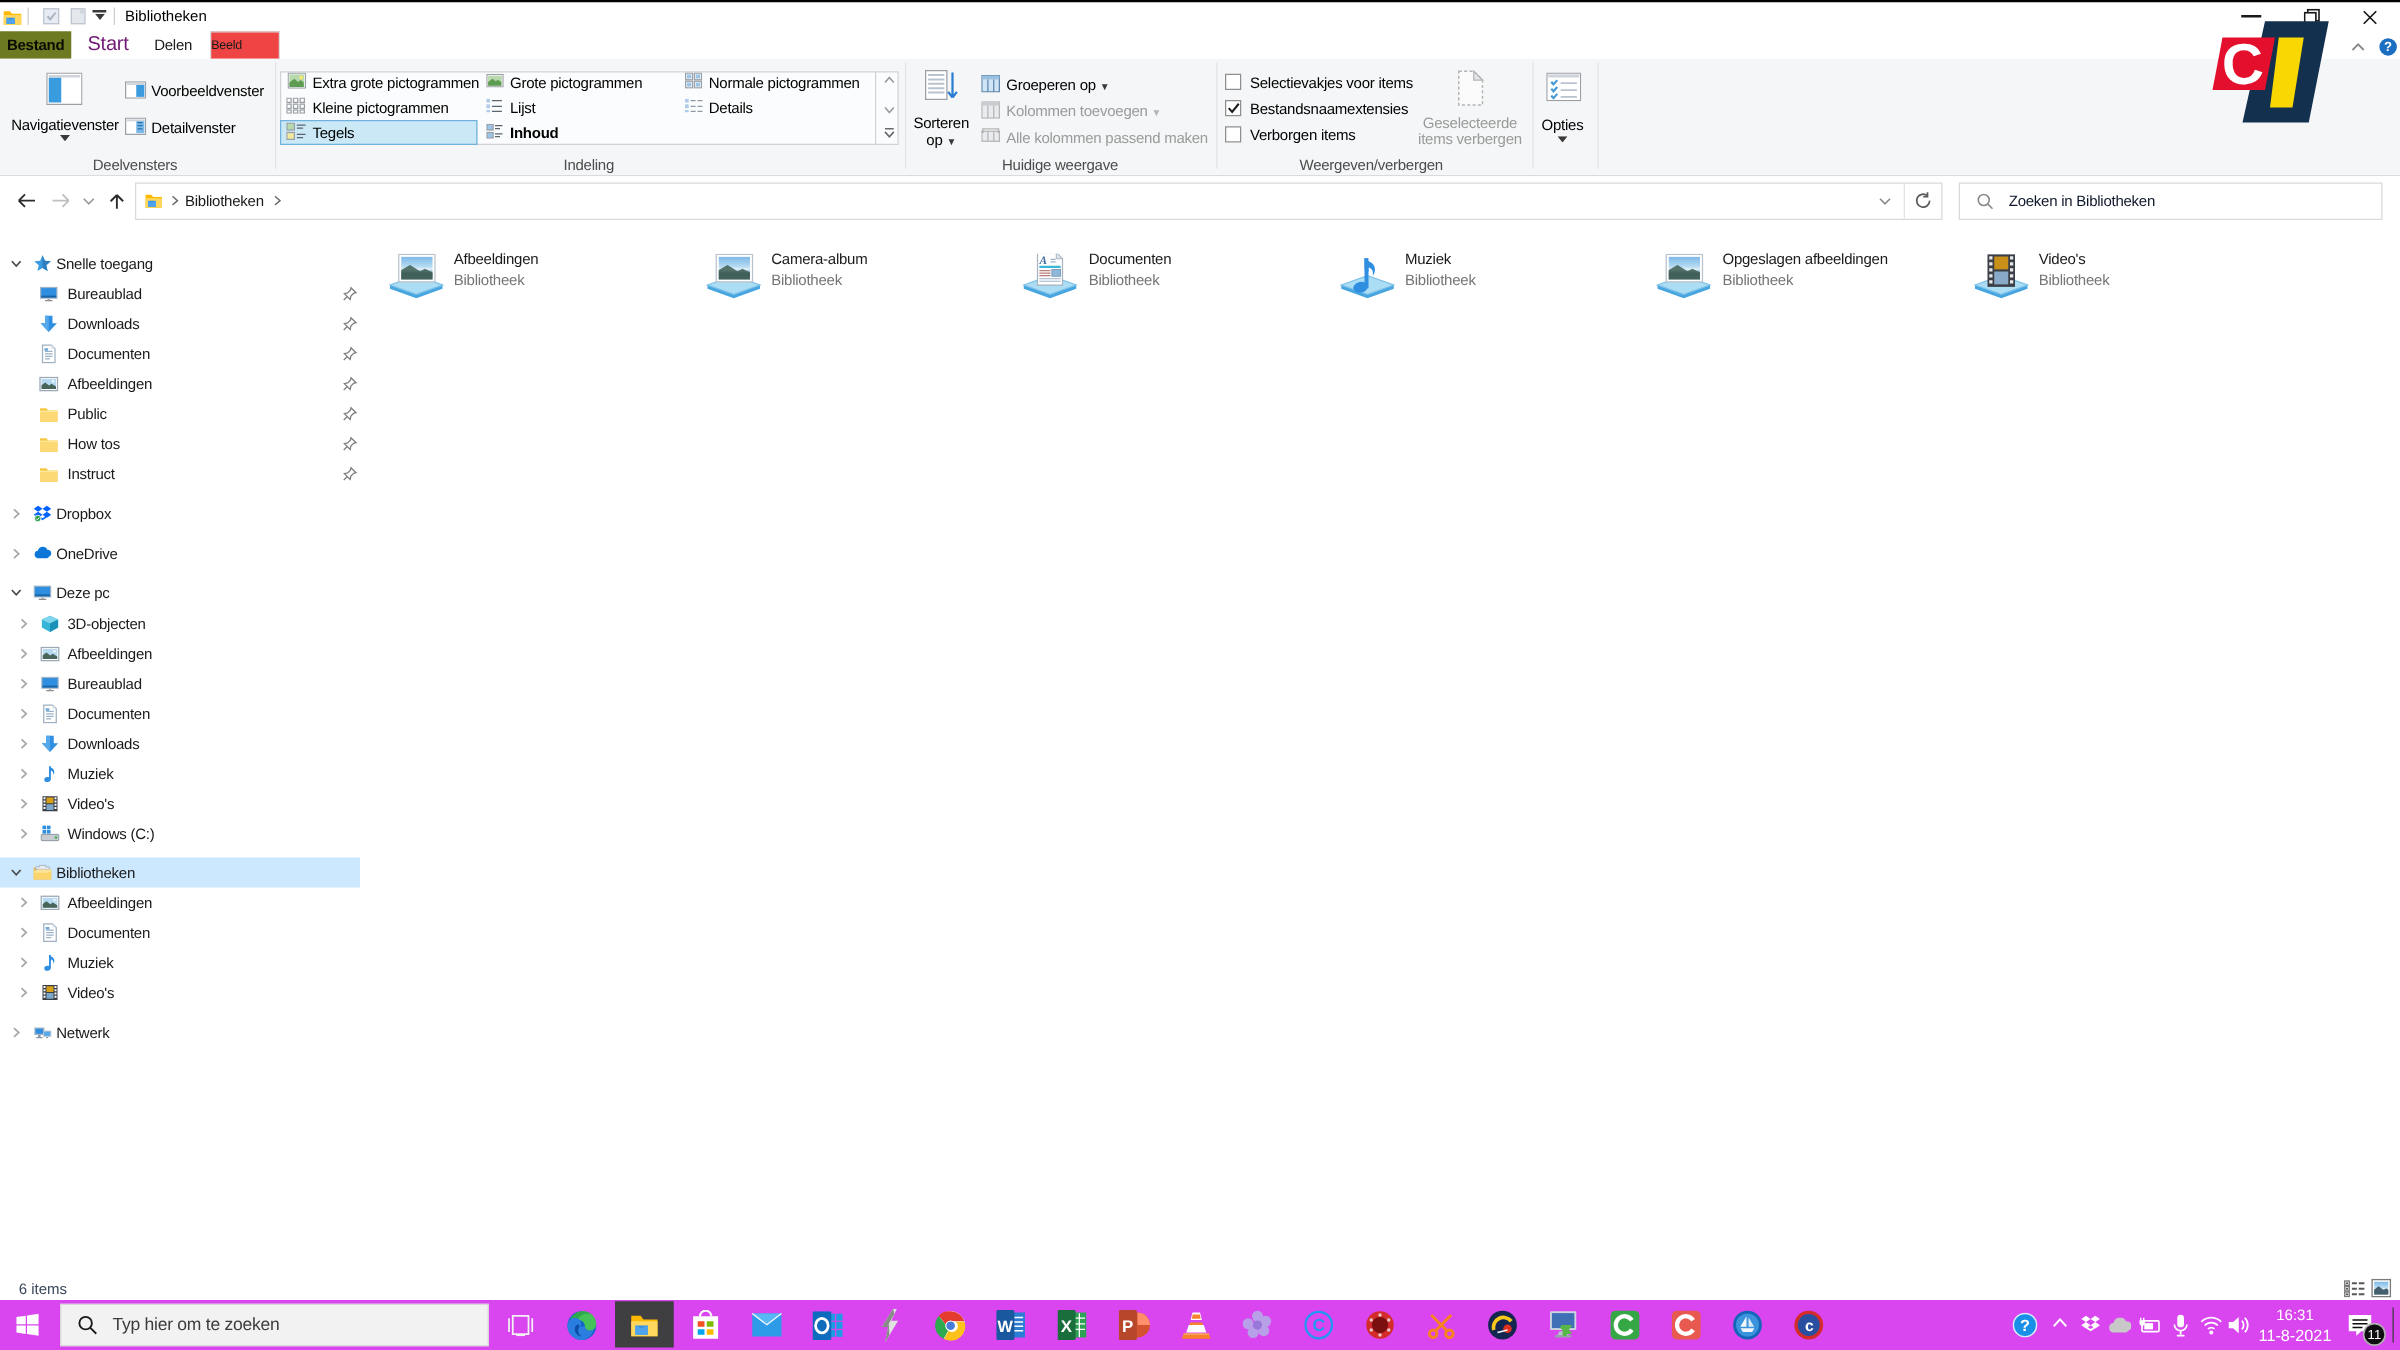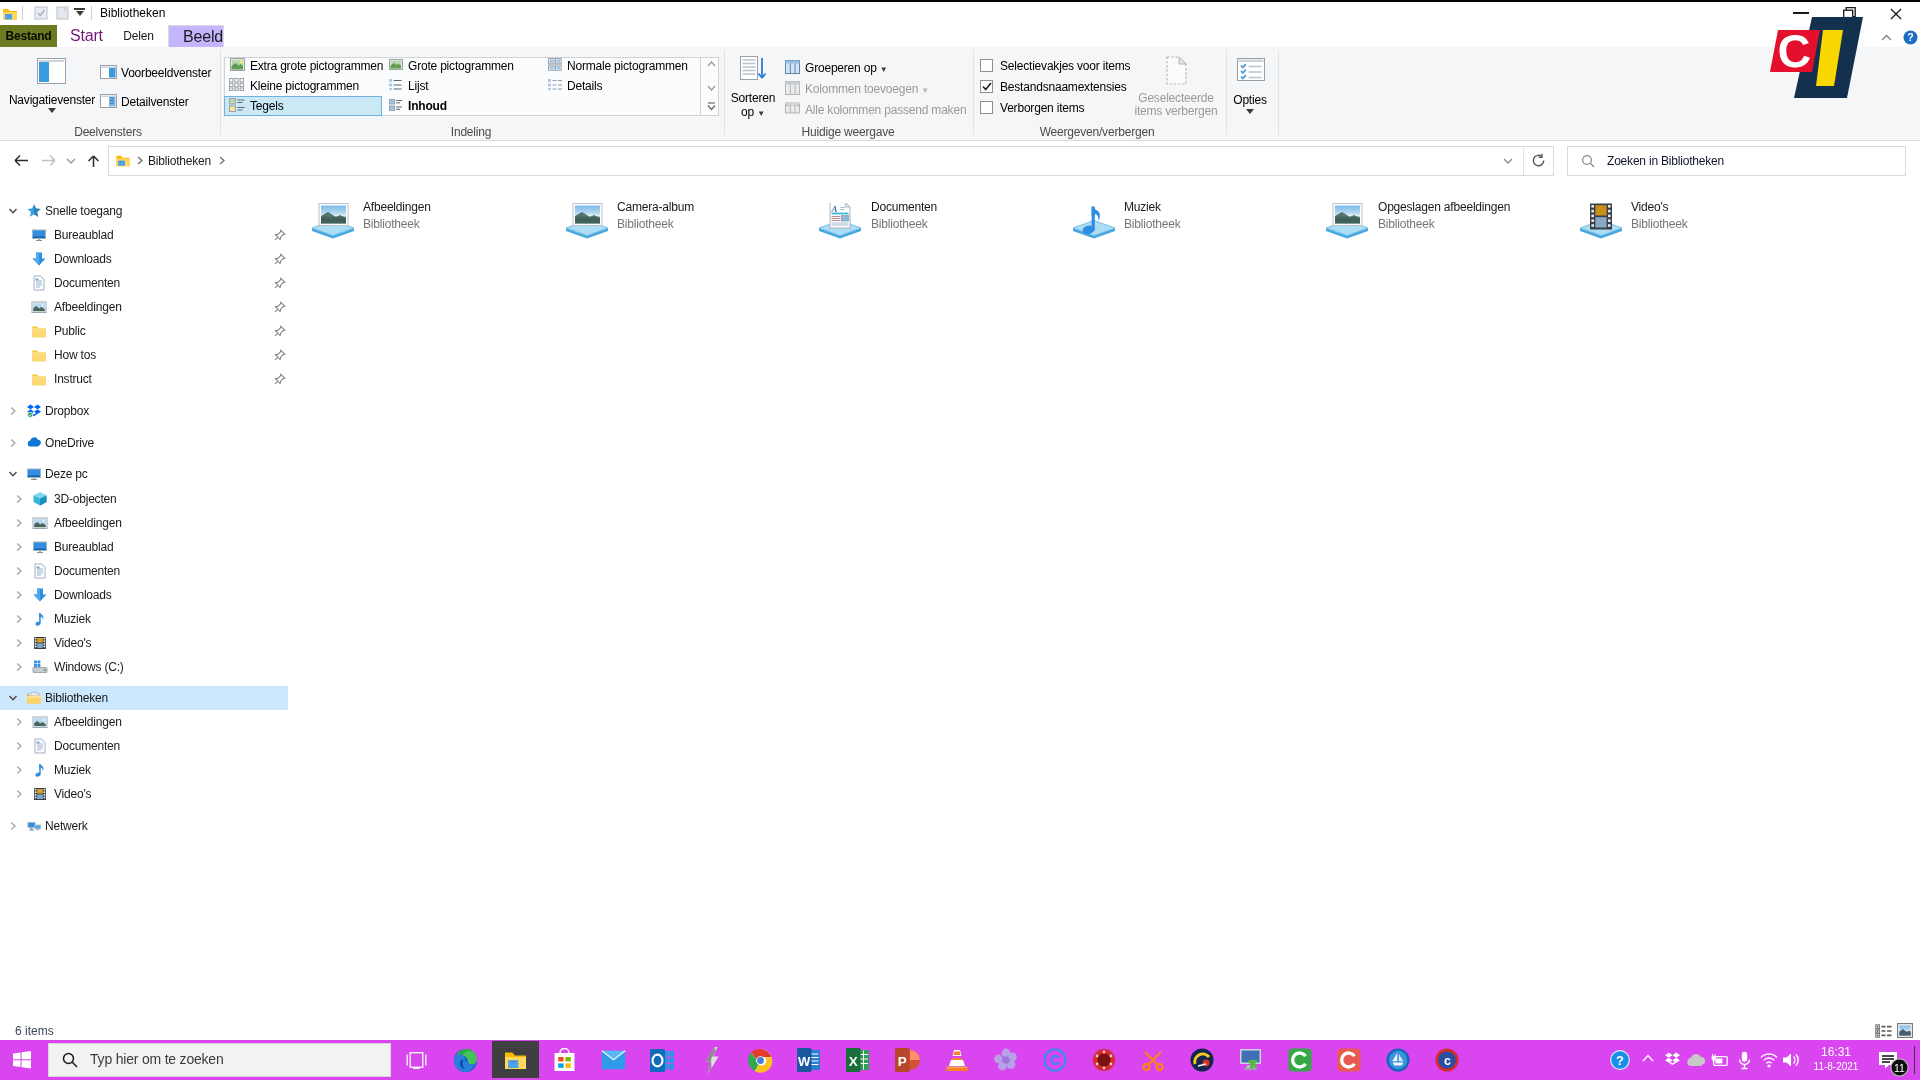--- a/index.html
+++ b/index.html
@@ -48,21 +48,21 @@
     </svg>
     <svg class="ab" style="left:1890px;top:6px" width="12" height="12" viewBox="0 0 12 12">
       <path d="M1 1 L11 11 M11 1 L1 11" stroke="#1a1a1a" stroke-width="1.4"></path>
     </svg>
   </div>
 
   <div class="ab" id="tabrow" style="left:0;top:25px;width:1920px;height:22px;background:#fff;">
     <div class="ab" style="left:0;top:0;width:57px;height:22px;background:#6d7a22;color:#0a0a00;font-size:12px;letter-spacing:-0.2px;text-align:center;line-height:22px;font-weight:bold;">Bestand</div>
     <div class="ab" style="left:70px;top:0;width:25px;height:22px;font-size:16px;letter-spacing:-0.2px;text-align:left;line-height:22px;color:#701a75;">Start</div>
     <div class="ab" style="left:122px;top:0;width:33px;height:22px;font-size:12px;letter-spacing:-0.2px;text-align:center;line-height:22px;color:#1a1a1a;">Delen</div>
-    <div class="ab" style="left:168px;top:0;width:56px;height:22px;background:#c4b5fd;border:1px solid #dadbdc;border-bottom:none;box-sizing:border-box;font-size:16px;letter-spacing:-0.2px;text-align:right;line-height:21px;color:#1a1a1a;">Beeld</div>
+    <div class="ab" style="left:168px;top:0;width:56px;height:22px;background:#ef4444;border:1px solid #dadbdc;border-bottom:none;box-sizing:border-box;font-size:10px;letter-spacing:-0.2px;text-align:left;line-height:21px;color:#1a1a1a;">Beeld</div>
 
     <svg class="ab" style="left:1881px;top:9px" width="11" height="7" viewBox="0 0 11 7">
         <path d="M1 6 L5.5 1.5 L10 6" fill="none" stroke="#8a8a8a" stroke-width="1.5"></path>
       </svg>
     <svg class="ab" style="left:1903px;top:5px" width="15" height="15" viewBox="0 0 15 15">
       <circle cx="7.5" cy="7.5" r="7" fill="#1b6ec2"></circle>
       <text x="7.5" y="11.2" font-size="10.5" font-weight="bold" fill="#fff" text-anchor="middle" font-family="Liberation Sans,sans-serif">?</text>
     </svg>
   </div>
 
@@ -939,21 +939,21 @@
         <path d="M3.7 8.4 a7.2 7.2 0 0 1 10.6 0"></path>
         <path d="M6.4 11.2 a3.6 3.6 0 0 1 5.2 0"></path>
       </g>
       <circle cx="9" cy="14" r="1.6" fill="#fff"></circle>
     </svg>
     <svg class="ab" style="left:1782px;top:11px" width="18" height="18" viewBox="0 0 18 18">
       <path d="M1 6.5 h3.5 L9 2.5 v13 L4.5 11.5 H1 z" fill="#fff"></path>
       <path d="M11.5 5.5 a5 5 0 0 1 0 7 M13.8 3.2 a8.2 8.2 0 0 1 0 11.6" fill="none" stroke="#fff" stroke-width="1.4"></path>
     </svg>
     <div class="ab" style="left:1806px;top:5px;width:60px;text-align:center;font-size:12px;color:#fff;">16:31</div>
-    <div class="ab" style="left:1806px;top:21px;width:60px;text-align:center;font-size:10px;color:#fff;">11-8-2021</div>
+    <div class="ab" style="left:1806px;top:21px;width:60px;text-align:center;font-size:13px;color:#fff;">11-8-2021</div>
     <svg class="ab" style="left:1878px;top:11px" width="20" height="18" viewBox="0 0 20 18">
       <path d="M1 1 h18 v13 h-8 l-4 3.5 V14 H1 z" fill="#fff"></path>
       <path d="M4 5 h12 M4 8 h12 M4 11 h8" stroke="#0d0d0f" stroke-width="1.3"></path>
     </svg>
     <div class="ab" style="left:1914px;top:6px;width:1px;height:28px;background:#3a3a3c;"></div>
     <svg class="ab" style="left:1890px;top:18px" width="19" height="19" viewBox="0 0 19 19">
       <circle cx="9.5" cy="9.5" r="8.6" fill="#0d0d0f" stroke="#b0b0b0" stroke-width="1.3"></circle>
       <text x="9.5" y="13.5" font-size="10.5" fill="#fff" text-anchor="middle" font-family="Liberation Sans,sans-serif">11</text>
     </svg>
   </div>

